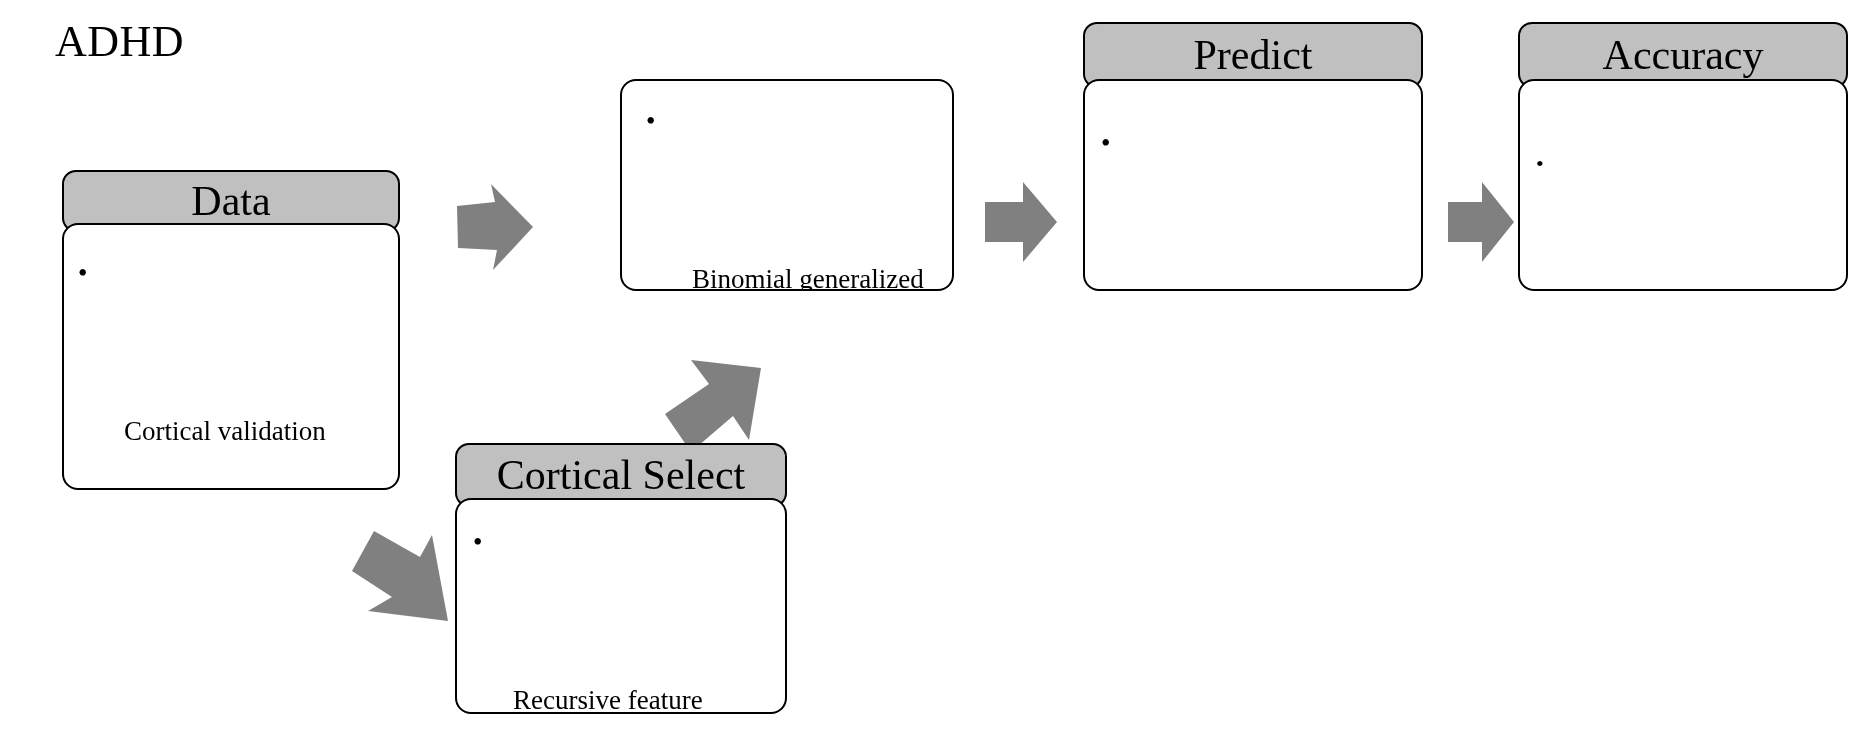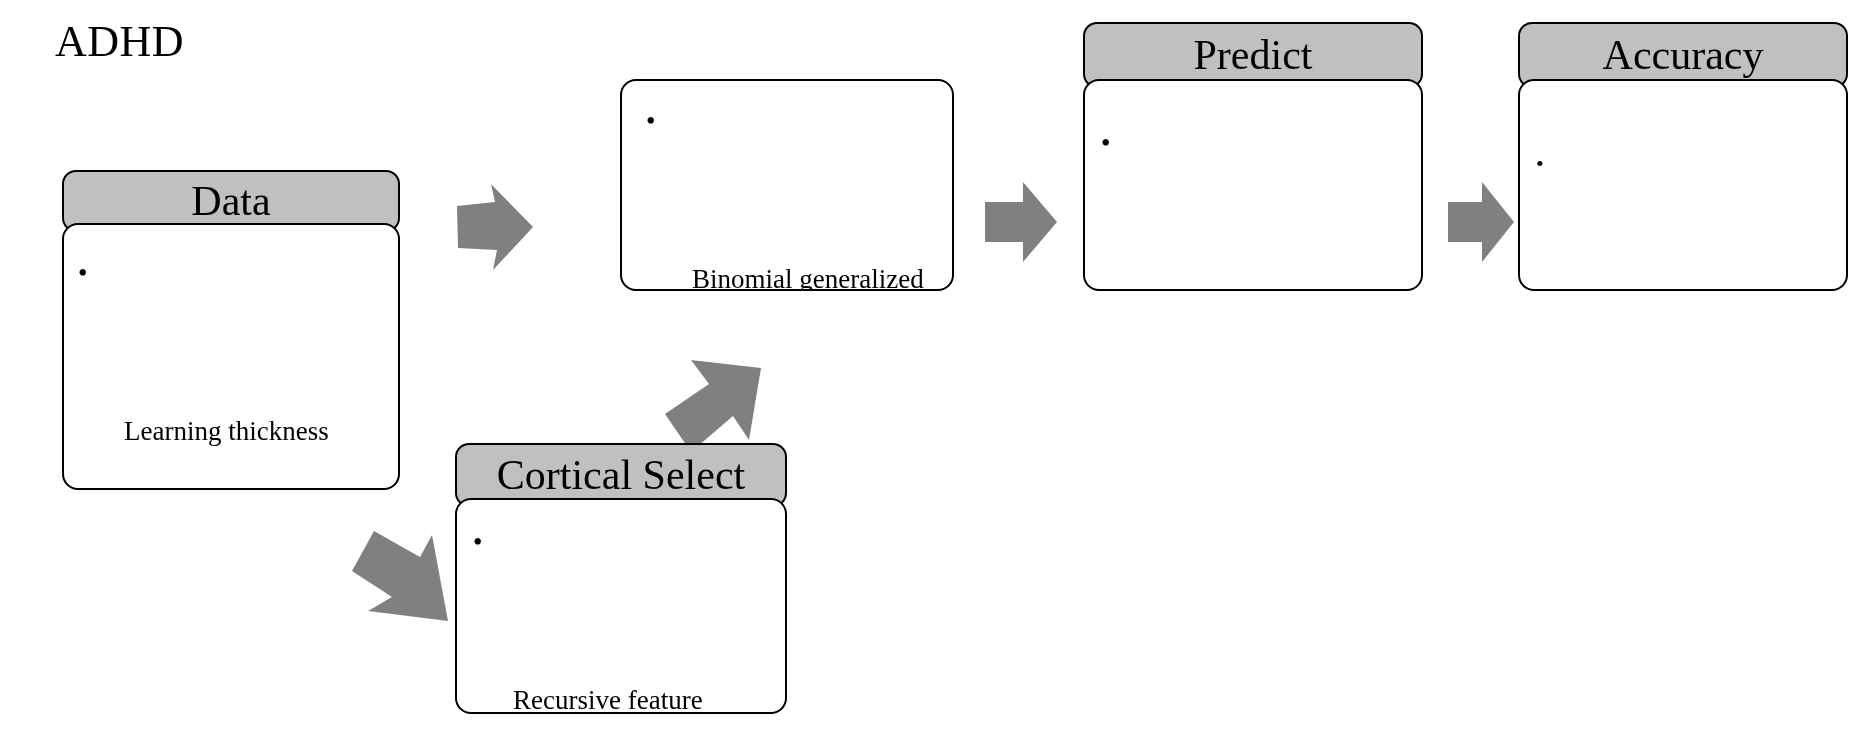--- a/index.html
+++ b/index.html
@@ -101,21 +101,21 @@
 <div id="canvas">
 
   <div class="page-title">ADHD</div>
 
   <div class="node" id="node-data" style="left:0px;top:170px;width:376px;height:340px;margin-left:44px;">
     <div class="node-header">Data</div>
     <div class="node-body">
       <ul class="bullets">
         <li>
           <span class="bullet-dot">•</span>
-          <span class="bullet-text">Learning thickness</span>
+          <span class="bullet-text">Cortical validation</span>
         </li>
 
       </ul>
     </div>
   </div>
 
   <div class="node" id="node-learning" style="left:620px;top:22px;width:334px;height:300px;">
     <div class="node-body">
       <ul class="bullets">
         <li>

